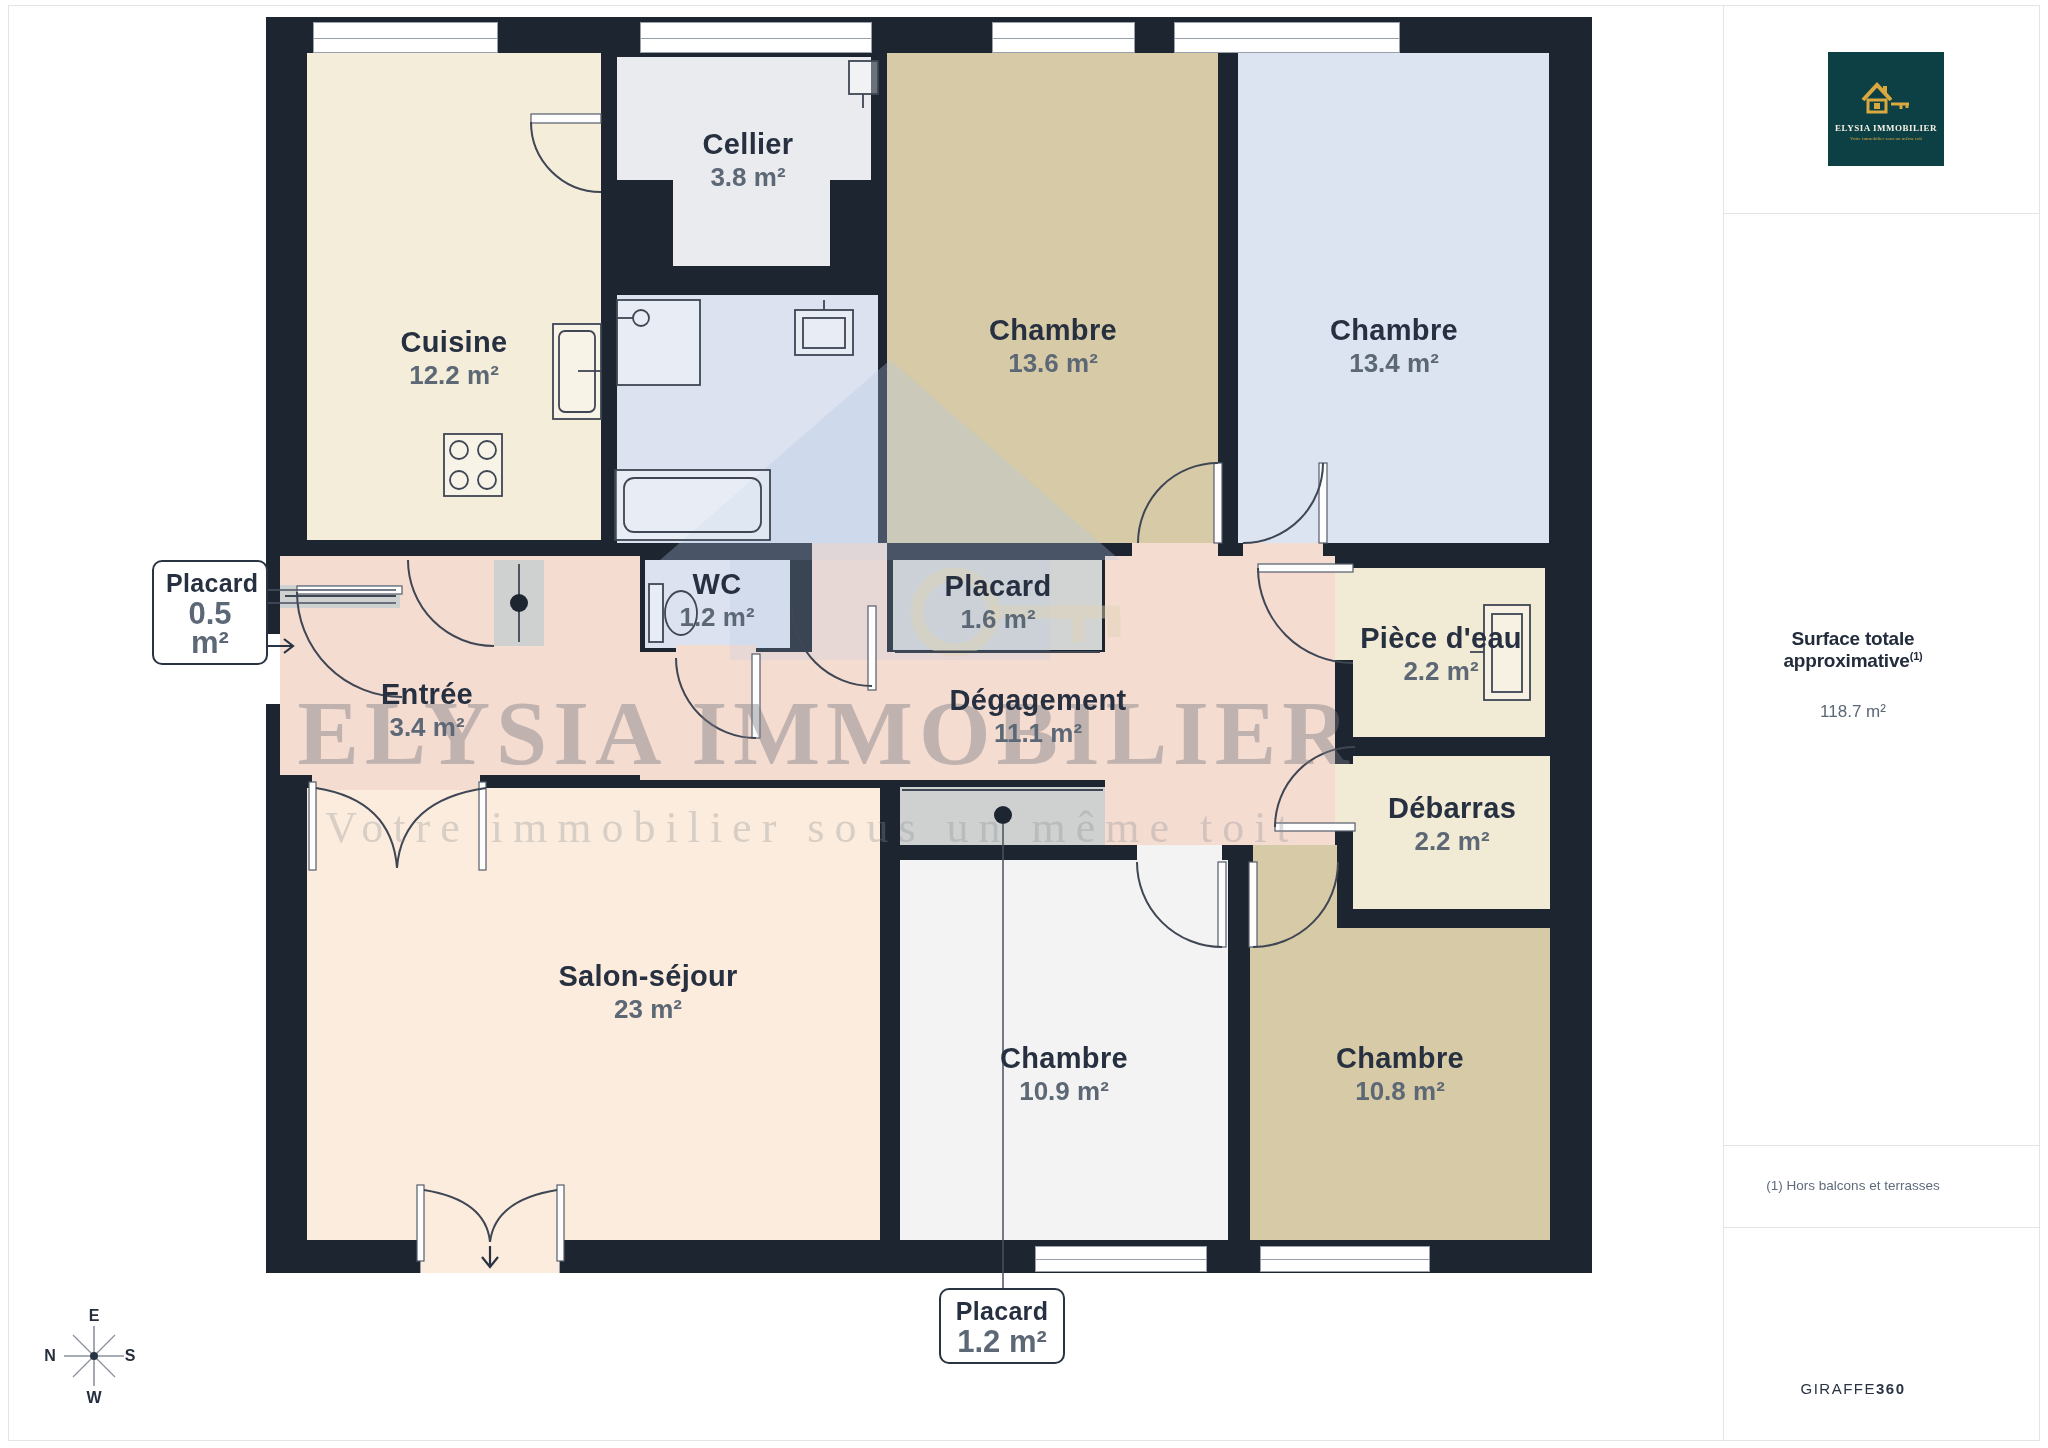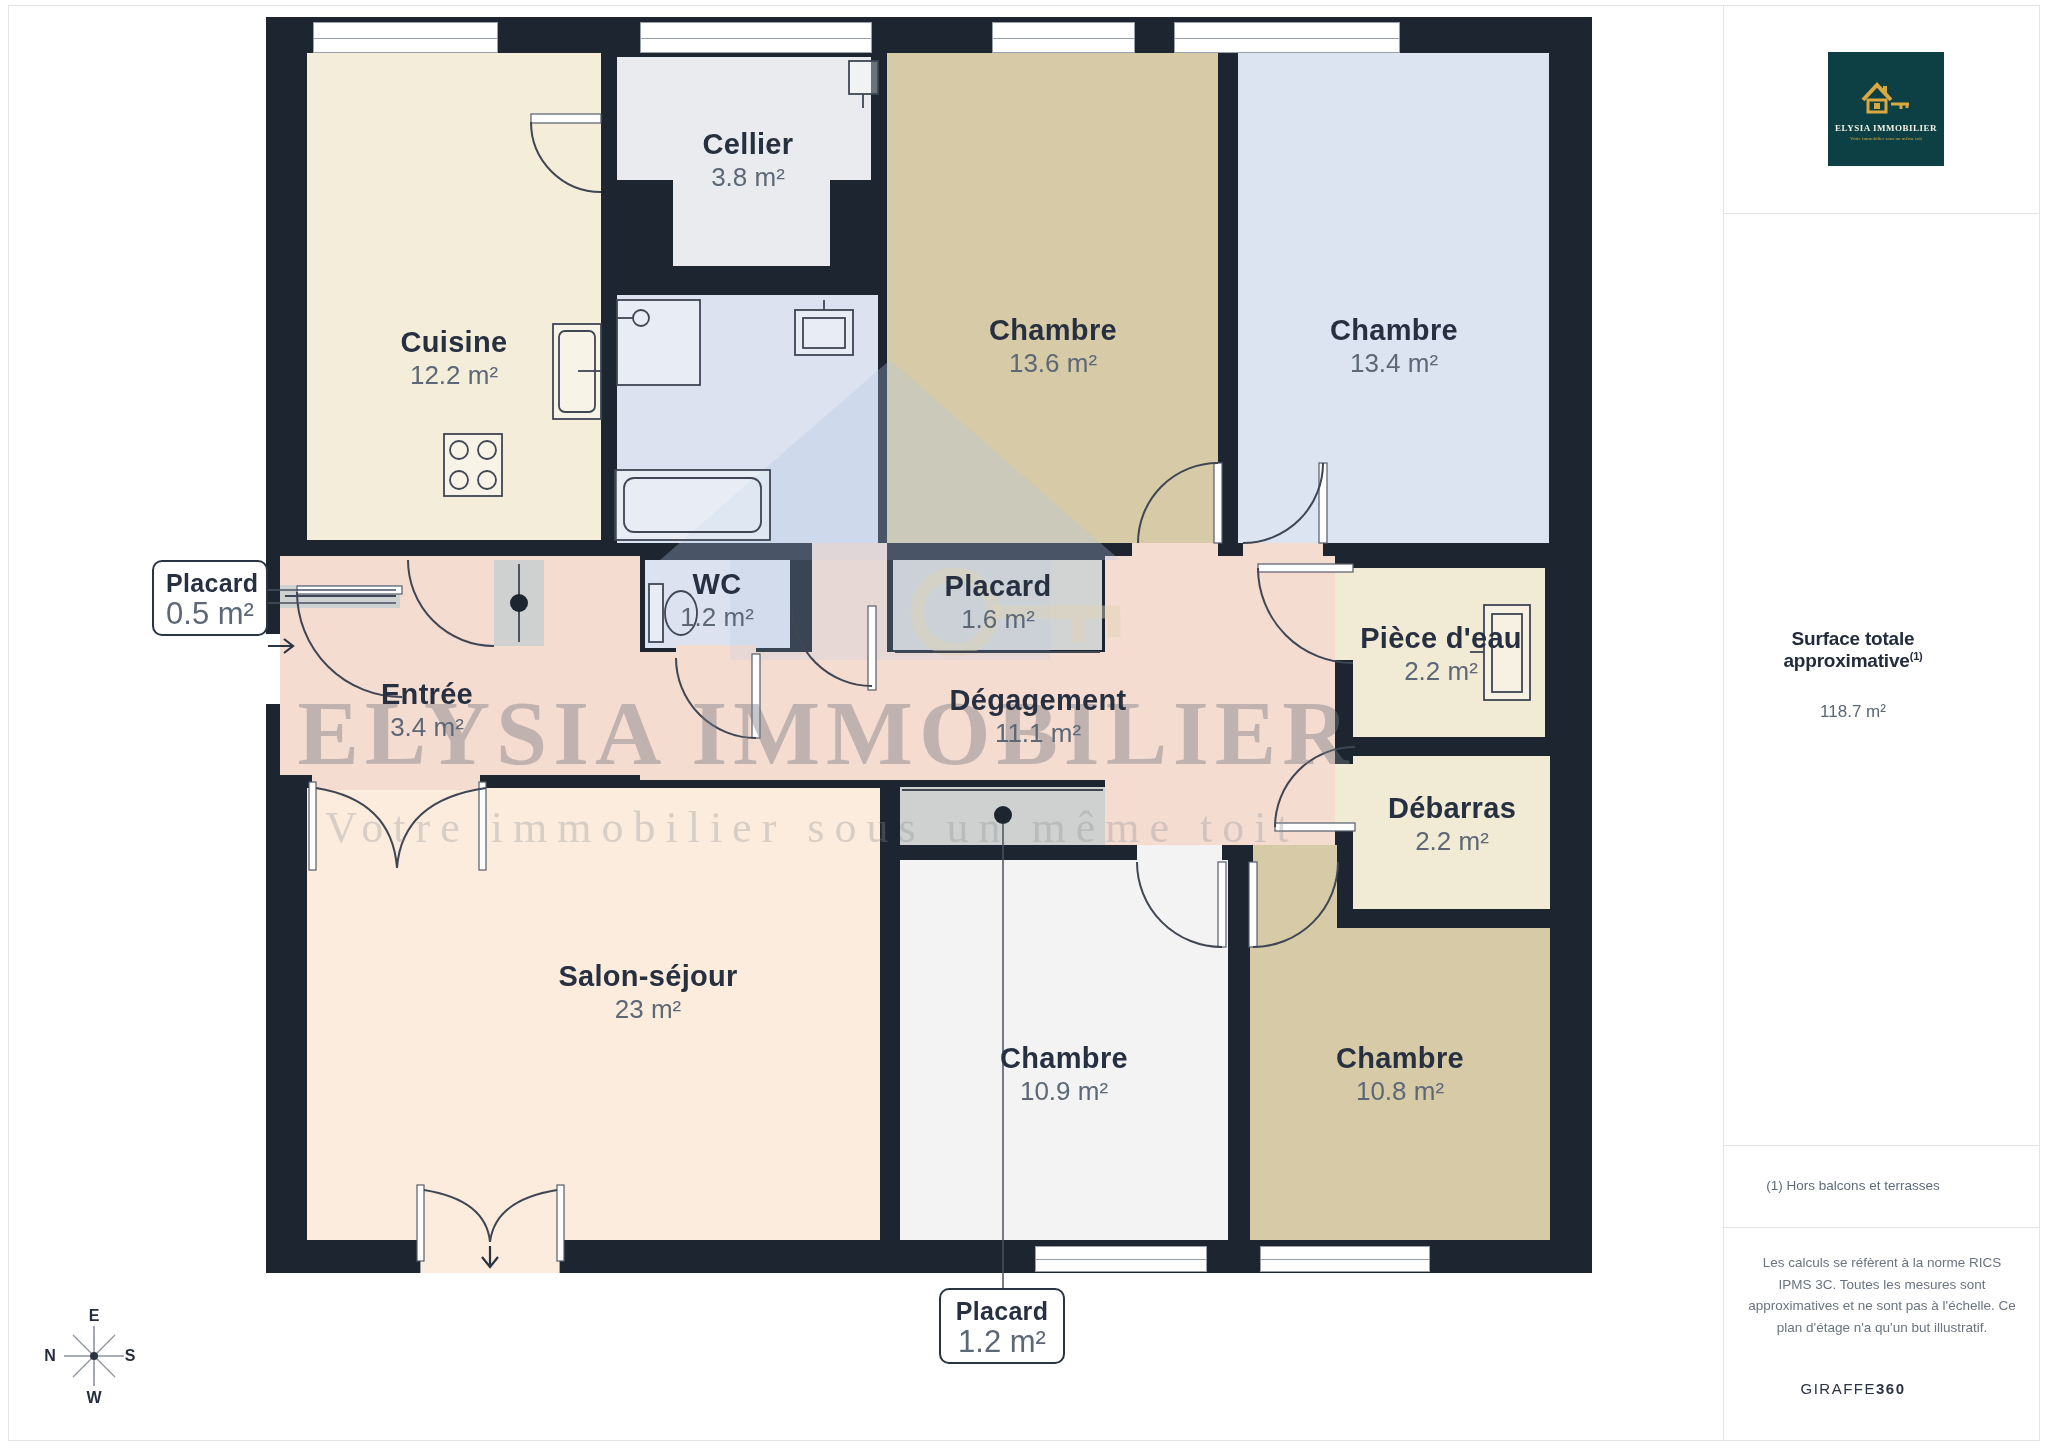--- a/index.html
+++ b/index.html
@@ -45,21 +45,21 @@
   .wm{z-index:7;pointer-events:none;white-space:nowrap;font-family:"Liberation Serif",serif;}
   .wm-title{left:826px;top:680px;transform:translateX(-50%);font-size:92px;font-weight:700;
             letter-spacing:6px;color:rgba(118,122,128,0.42);}
   .wm-tag{left:812px;top:802px;transform:translateX(-50%);font-size:44px;letter-spacing:10px;
           color:rgba(138,142,148,0.32);}
   svg.wm-house{z-index:5;pointer-events:none;}
 
   
   .room-label{position:absolute;transform:translateX(-50%);text-align:center;z-index:8;white-space:nowrap;}
   .rname{font-weight:700;font-size:29px;color:var(--c-label_dark);letter-spacing:.3px;line-height:33px;}
-  .rarea{font-size:26px;color:var(--c-label_gray);line-height:32px;}
+  .rarea{font-size:26px;color:var(--c-label_gray);line-height:32px;font-weight:bold;}
 
   
   .callout{position:absolute;background:#fff;border:2.5px solid #2a3342;border-radius:10px;
            padding:6px 12px;text-align:center;z-index:9;}
   .callout .rname{font-size:25px;line-height:31px;}
   .callout .rarea{font-size:31px;line-height:29px;}
 
   
   .compass-letter{position:absolute;transform:translate(-50%,-50%);font-weight:700;font-size:16px;
                   color:#252e3d;z-index:9;}
@@ -328,19 +328,18 @@
     <div class="logo-tag">Votre immobilier sous un même toit</div>
   </div>
 
   <div class="abs sb-center surface-label">
     <span>Surface totale approximative</span><sup>(1)</sup>
   </div>
   <div class="abs sb-center surface-value">118.7 m²</div>
 
   <div class="abs sb-center sb-footnote">(1) Hors balcons et terrasses</div>
 
-  <div class="abs sb-disclaimer">Les calculs se réfèrent à la norme RICS IPMS 3C. Toutes les mesures sont approximatives et ne sont pas à l'échelle. Ce plan d'étage n'a qu'un but illustratif.</div>
 
   <div class="abs sb-center sb-credit">
     <span>GIRAFFE</span><span class="bold">360</span>
   </div>
 
 </div>
 
 </body></html>

